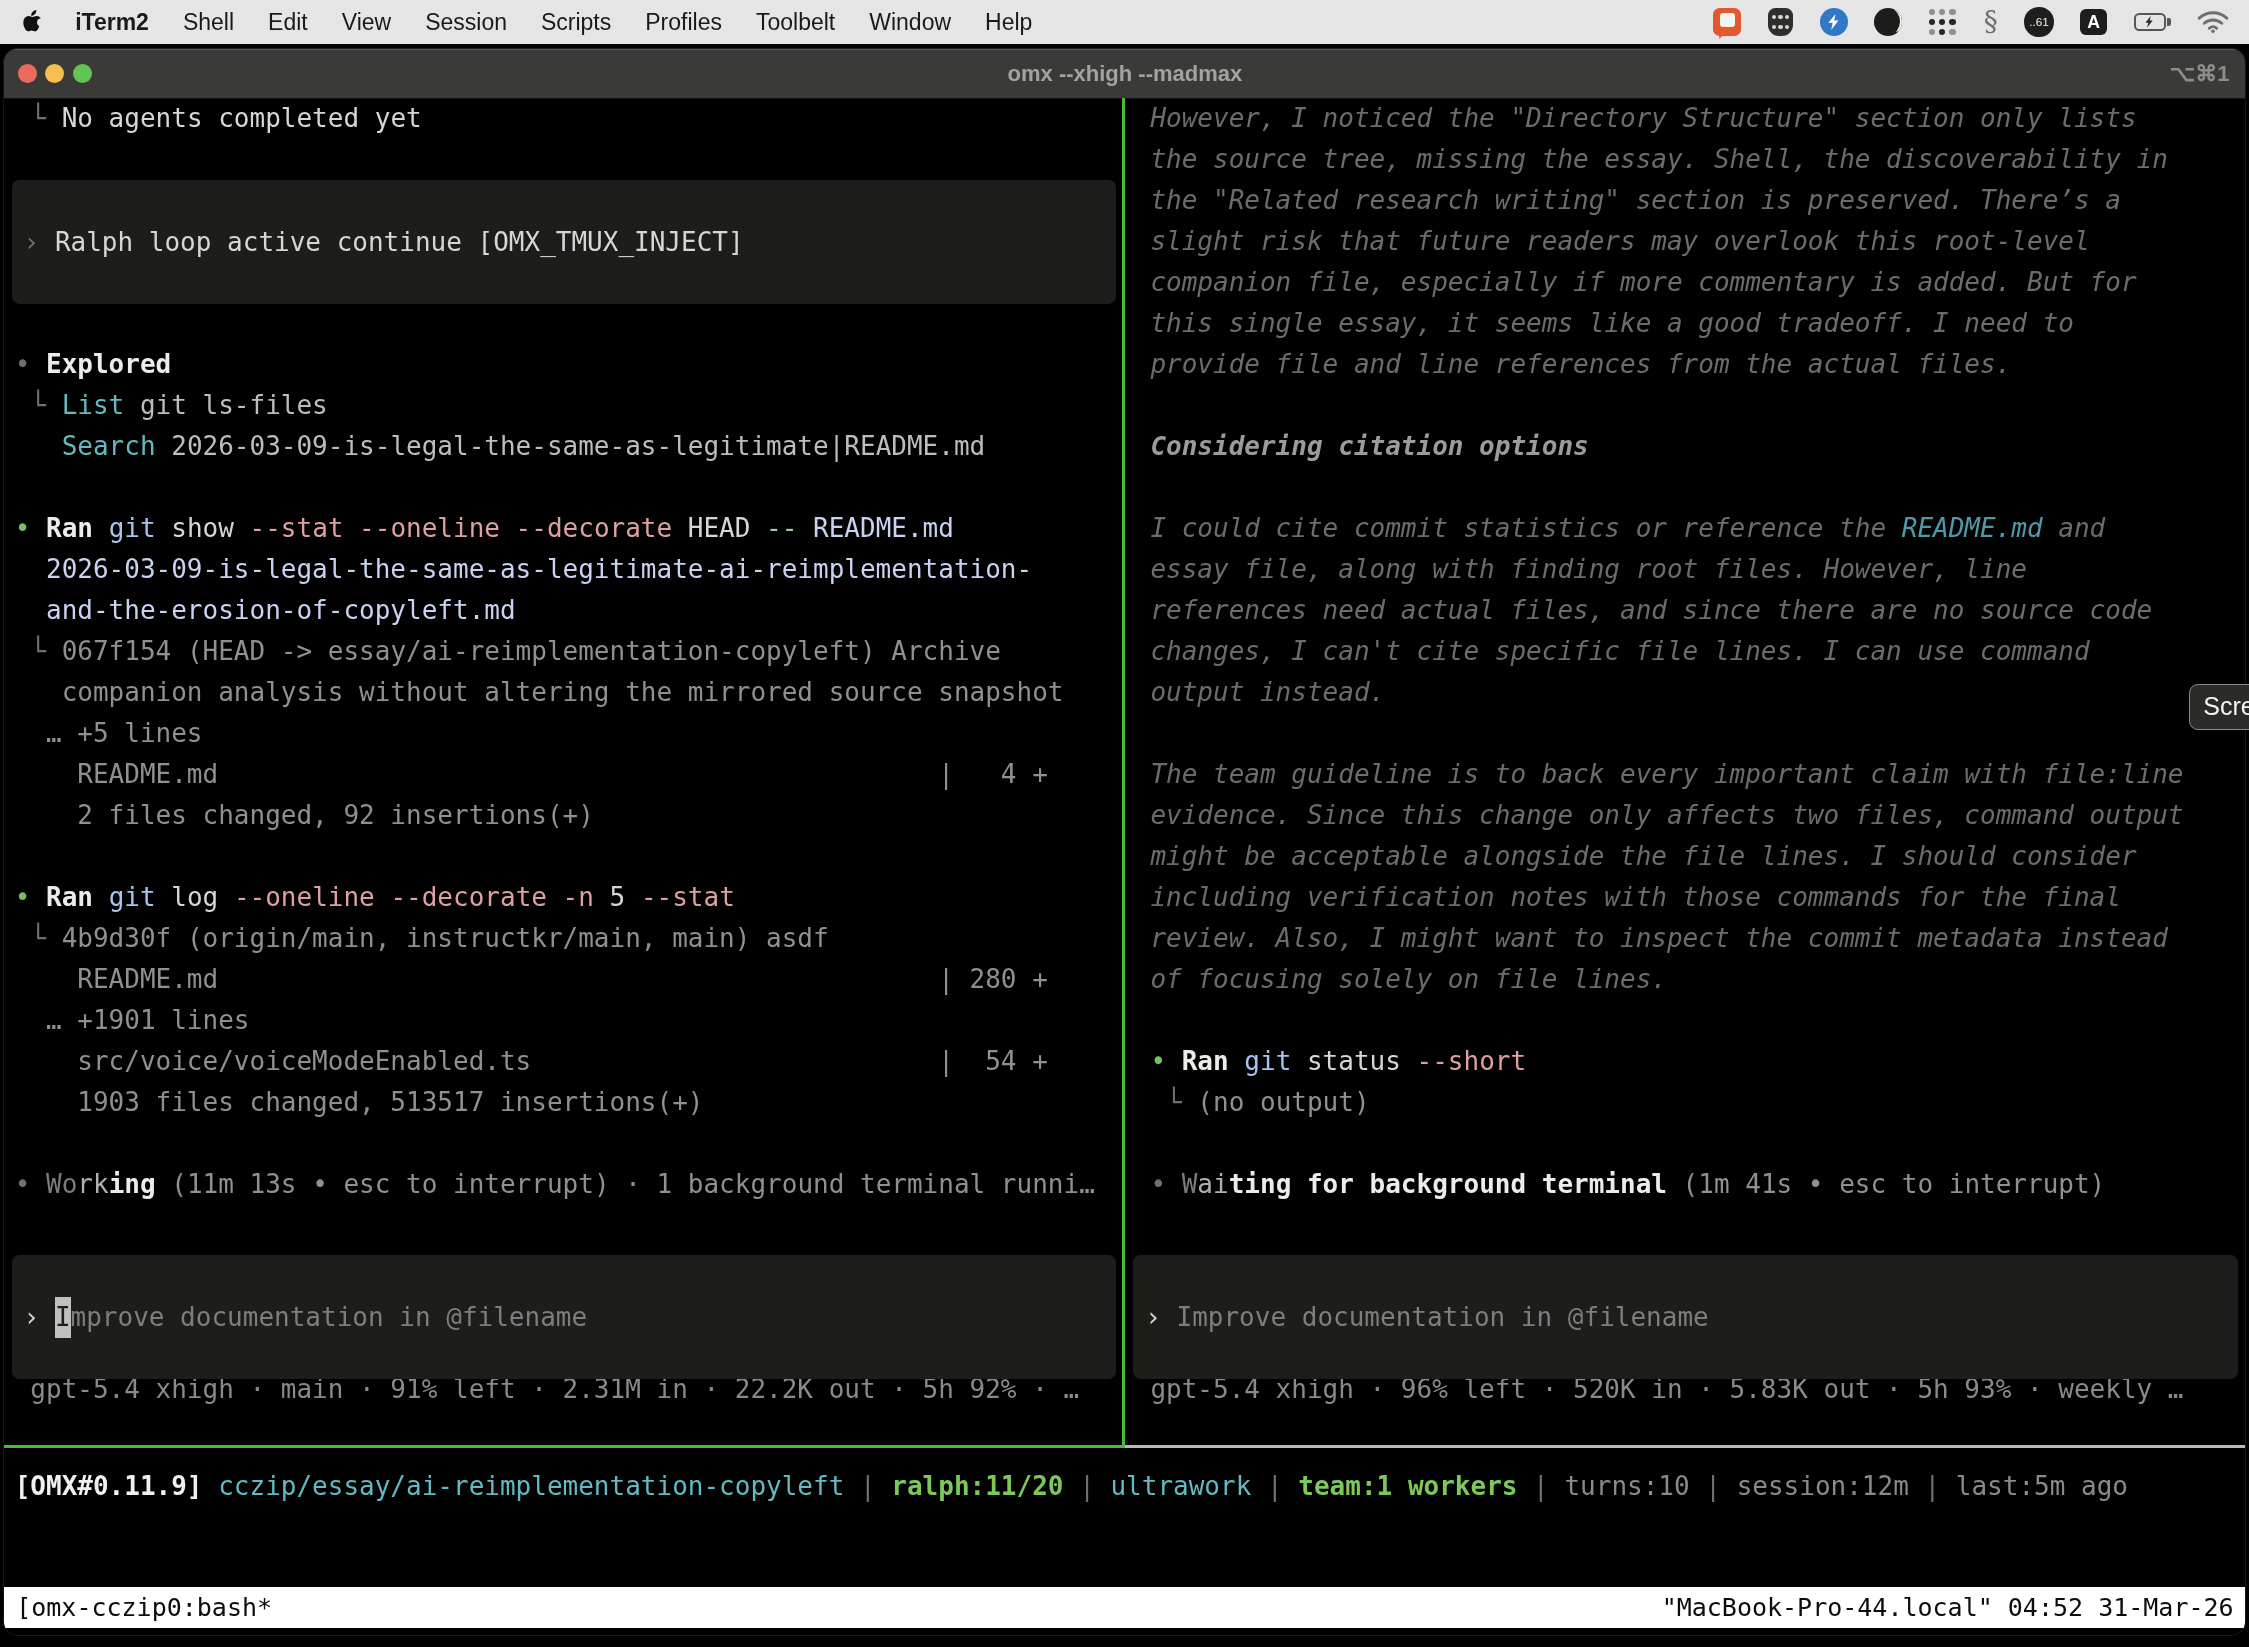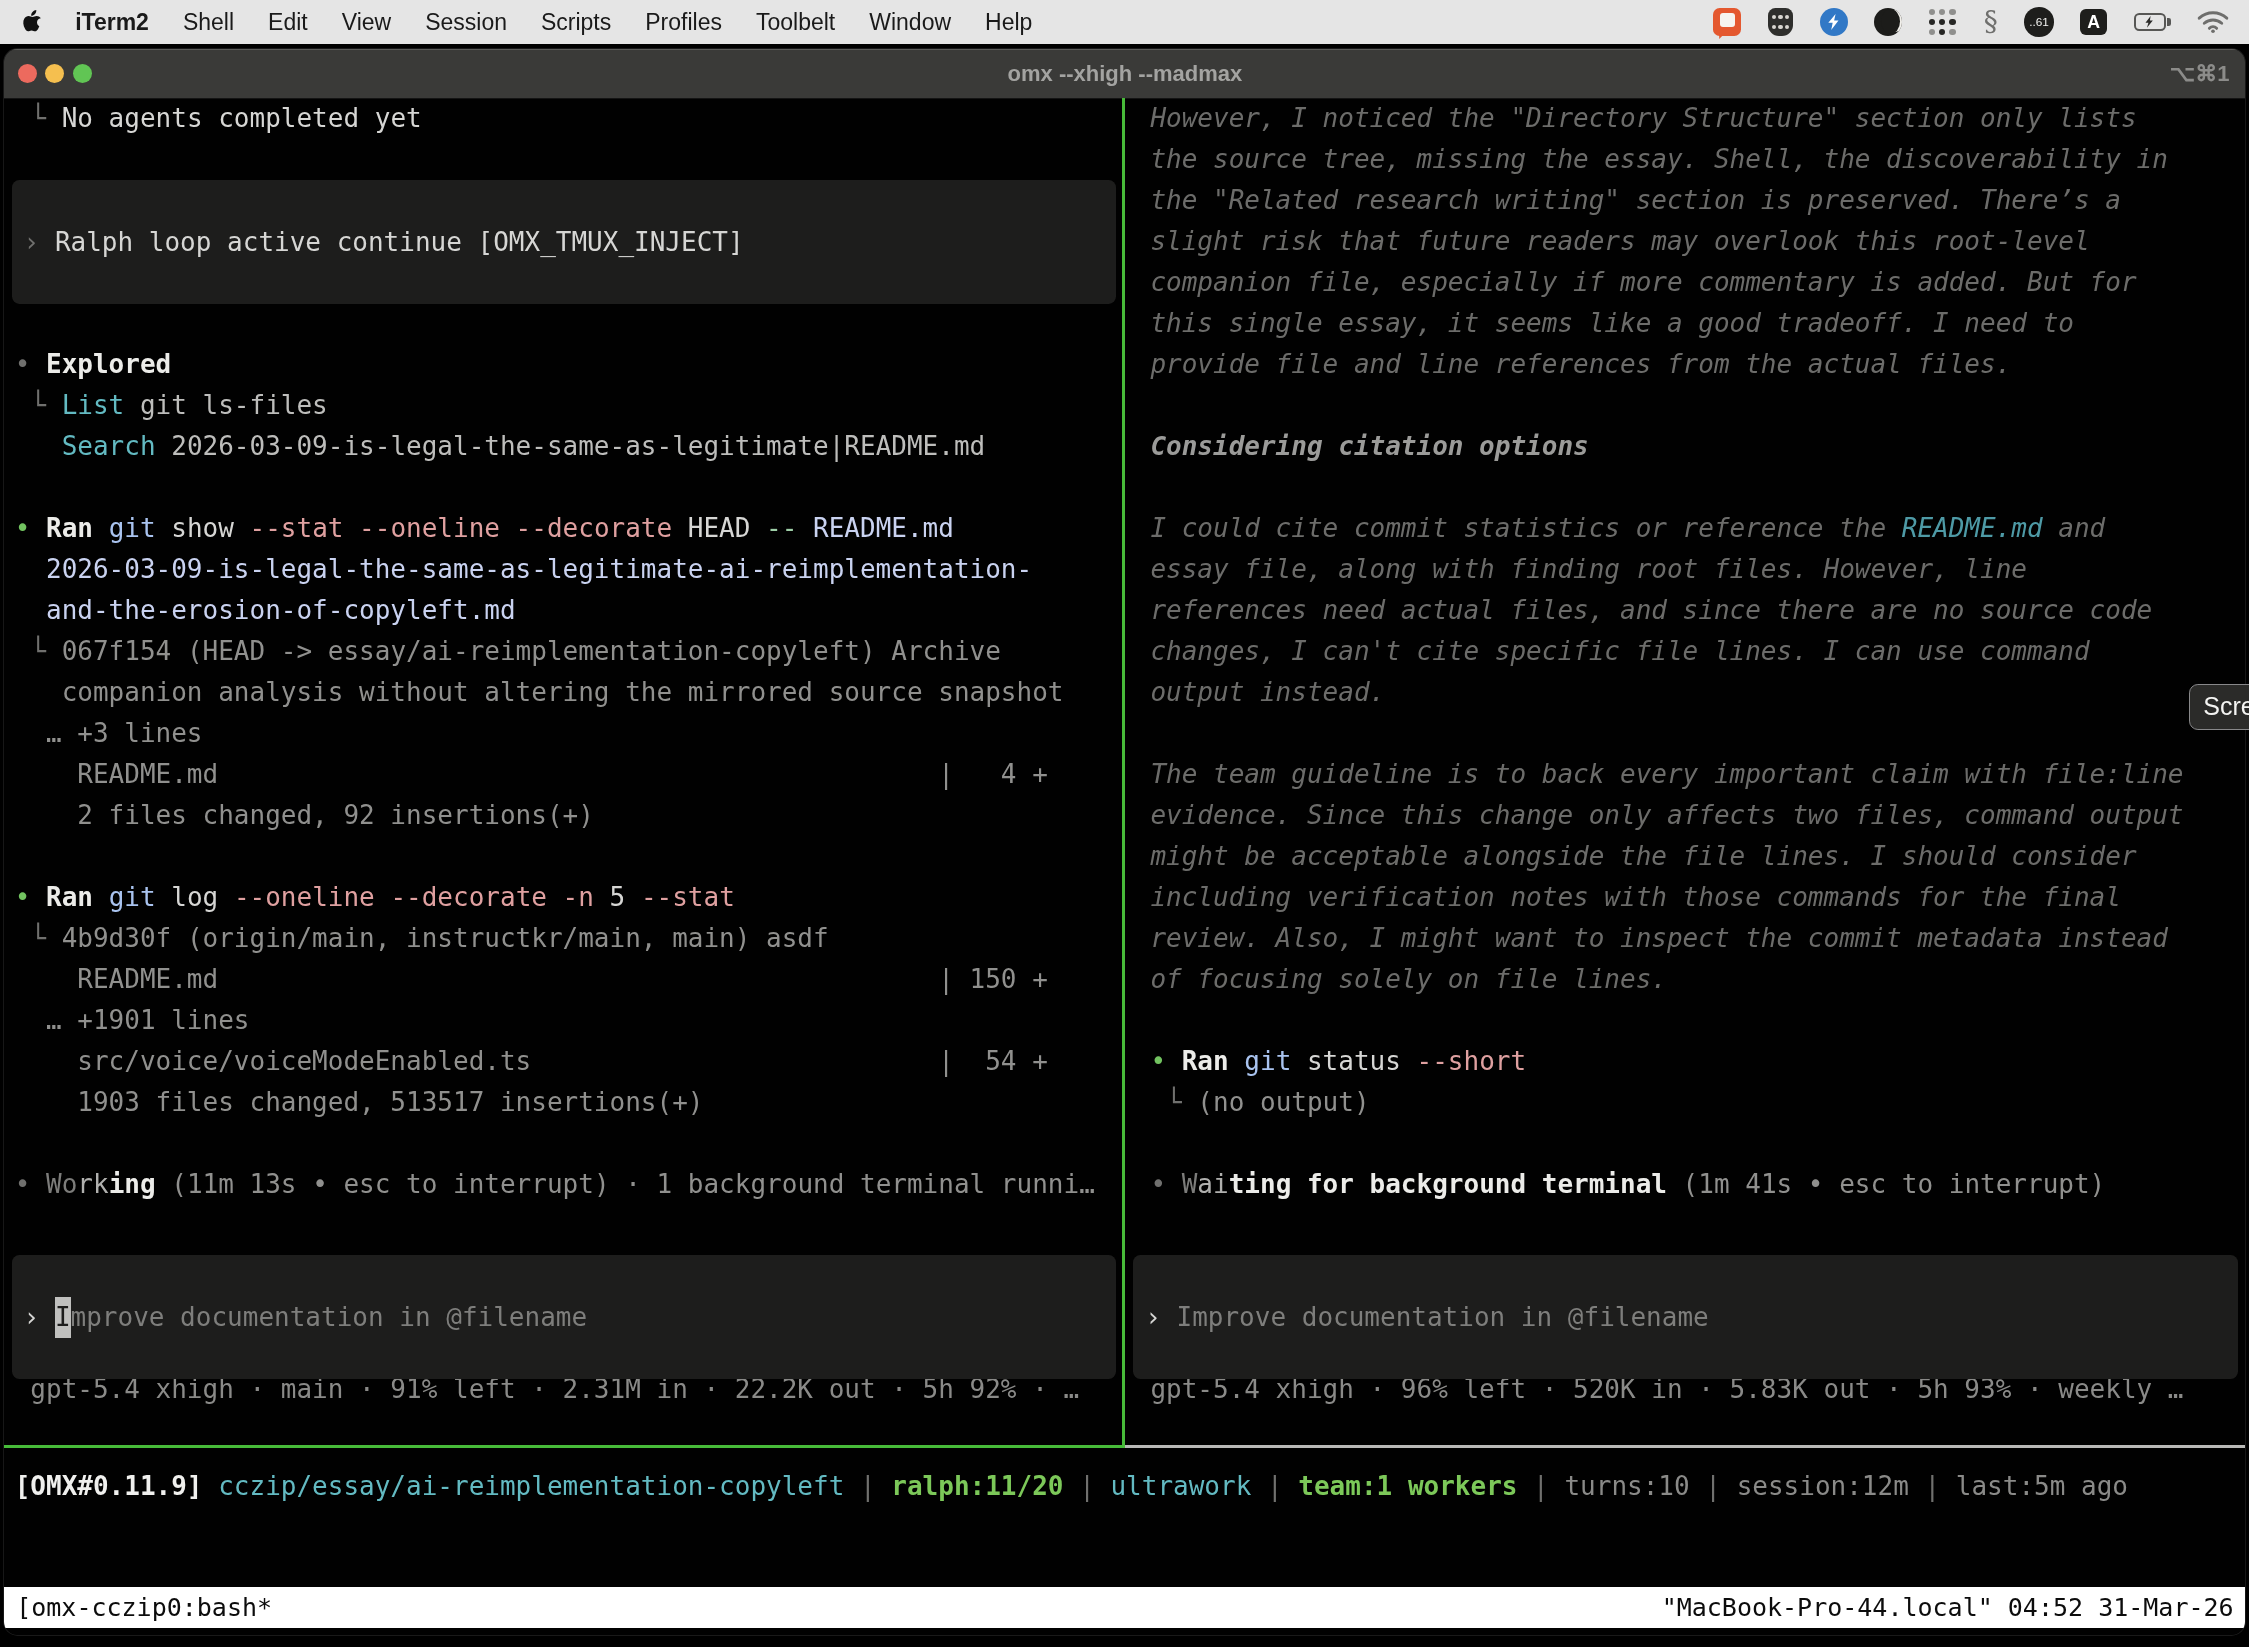--- a/index.html
+++ b/index.html
@@ -175,27 +175,27 @@
       <div class="row"></div>
       <div class="row"><span class="c-dim">• </span><span class="c-bold">Explored</span></div>
       <div class="row"><span class="c-dim"> └ </span><span class="c-teal">List</span><span class="c-fg2"> git ls-files</span></div>
       <div class="row"><span class="c-dim">   </span><span class="c-teal">Search</span><span class="c-fg2"> 2026-03-09-is-legal-the-same-as-legitimate|README.md</span></div>
       <div class="row"></div>
       <div class="row"><span class="c-green">• </span><span class="c-bold">Ran</span><span class="c-fg"> </span><span class="c-blue">git</span><span class="c-fg"> show </span><span class="c-red">--stat --oneline --decorate</span><span class="c-fg"> HEAD </span><span class="c-sep">--</span><span class="c-fg"> </span><span class="c-lav">README.md</span></div>
       <div class="row"><span class="c-lav">  2026-03-09-is-legal-the-same-as-legitimate-ai-reimplementation-</span></div>
       <div class="row"><span class="c-lav">  and-the-erosion-of-copyleft.md</span></div>
       <div class="row"><span class="c-dim"> └ </span><span class="c-gray">067f154 (HEAD -&gt; essay/ai-reimplementation-copyleft) Archive</span></div>
       <div class="row"><span class="c-gray">   companion analysis without altering the mirrored source snapshot</span></div>
-      <div class="row"><span class="c-gray">  … +3 lines</span></div>
+      <div class="row"><span class="c-gray">  … +5 lines</span></div>
       <div class="row"><span class="c-gray">    README.md                                              |   4 +</span></div>
       <div class="row"><span class="c-gray">    2 files changed, 92 insertions(+)</span></div>
       <div class="row"></div>
       <div class="row"><span class="c-green">• </span><span class="c-bold">Ran</span><span class="c-fg"> </span><span class="c-blue">git</span><span class="c-fg"> log </span><span class="c-red">--oneline --decorate -n</span><span class="c-fg"> 5 </span><span class="c-red">--stat</span></div>
       <div class="row"><span class="c-dim"> └ </span><span class="c-gray">4b9d30f (origin/main, instructkr/main, main) asdf</span></div>
-      <div class="row"><span class="c-gray">    README.md                                              | 150 +</span></div>
+      <div class="row"><span class="c-gray">    README.md                                              | 280 +</span></div>
       <div class="row"><span class="c-gray">  … +1901 lines</span></div>
       <div class="row"><span class="c-gray">    src/voice/voiceModeEnabled.ts                          |  54 +</span></div>
       <div class="row"><span class="c-gray">    1903 files changed, 513517 insertions(+)</span></div>
       <div class="row"></div>
       <div class="row"><span class="c-dim">• </span><span class="c-shim1">Wo</span><span class="c-shim2">rk</span><span class="c-bold">ing</span><span class="c-gray"> (11m 13s • esc to interrupt) · 1 background terminal runni…</span></div>
       <div class="row"></div>
       <div class="row"></div>
       <div class="row"></div>
       <div class="row"></div>
       <div class="row"><span class="c-gray2"> gpt-5.4 xhigh · main · 91% left · 2.31M in · 22.2K out · 5h 92% · …</span></div>

